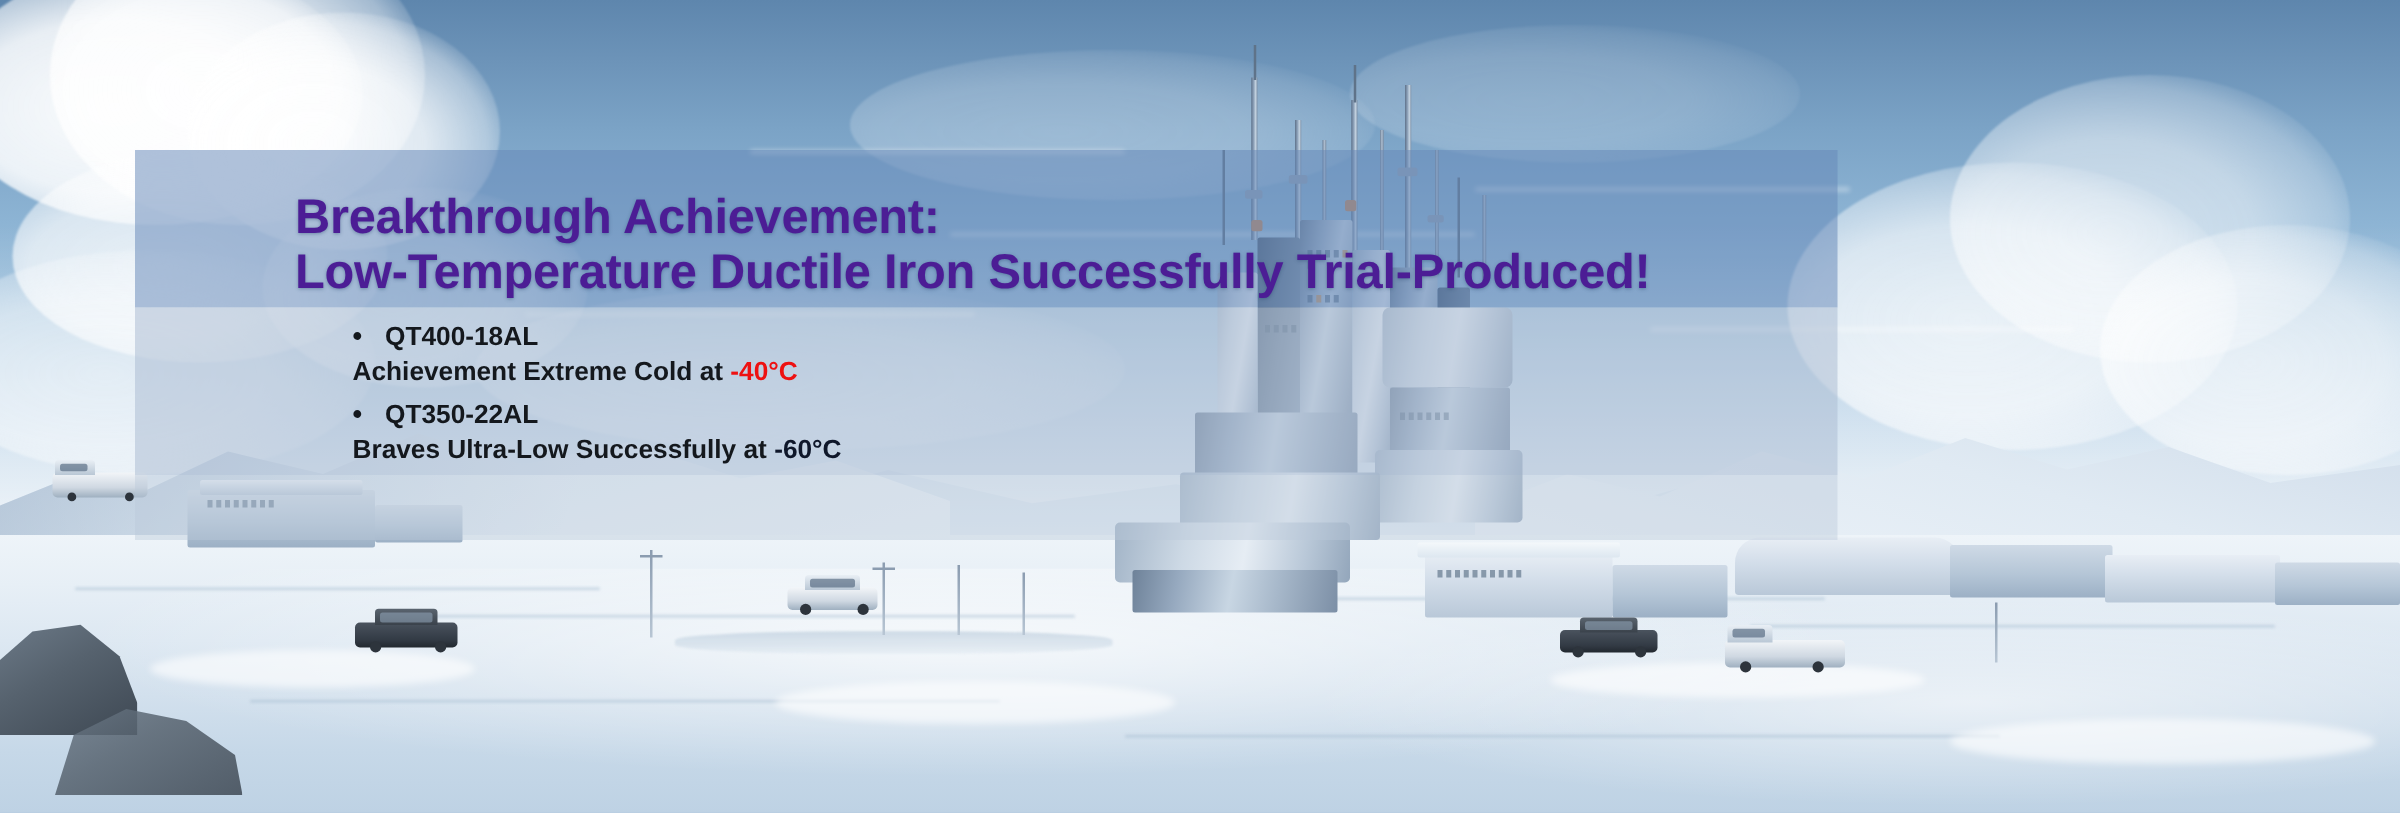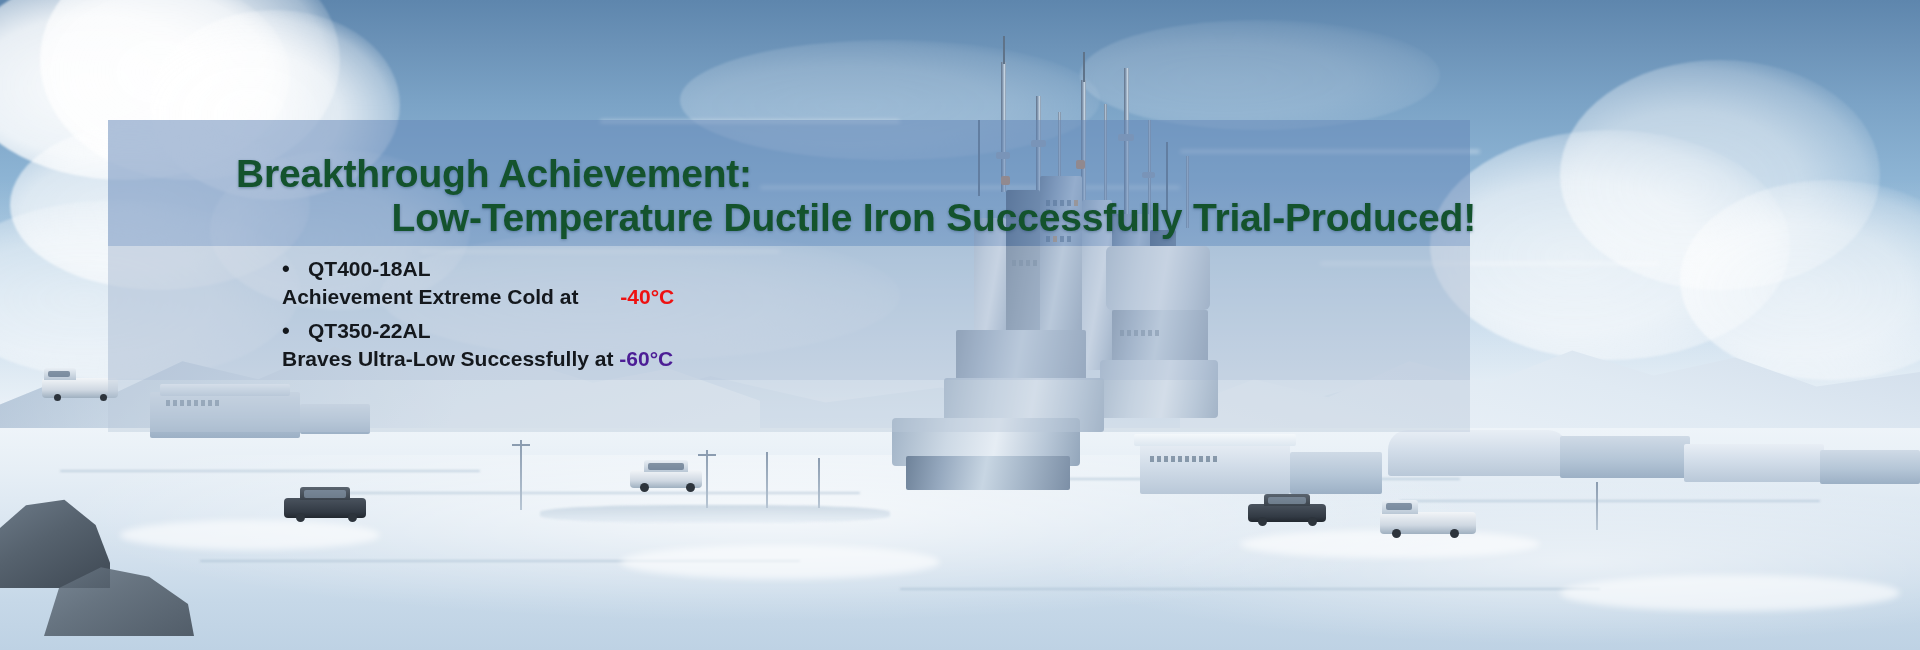--- a/index.html
+++ b/index.html
@@ -258,21 +258,21 @@
     color:#ffffff;
     font-family:"Liberation Sans", sans-serif;
     font-weight:700;
     font-size:39px;
     line-height:38px;
     letter-spacing:-0.2px;
     text-shadow:0 1px 3px rgba(40,70,110,.45);
     z-index:30;
   }
   #headline .hl-line { display:block; white-space:nowrap; }
-  #headline .hl-line-2 { margin-top:6px;text-align:right; }
+  #headline .hl-line-2 { margin-top:6px; }
 
   .bullet-group {
     position:absolute;
     z-index:30;
     color:#14181d;
     font-family:"Liberation Sans", sans-serif;
     font-weight:700;
   }
   #bullet-group-1 { left:282px; top:256px; }
   #bullet-group-2 { left:282px; top:318px; }
@@ -503,40 +503,40 @@
   <div class="pole" style="left:766px;  top:452px; height:56px;"></div>
   <div class="pole" style="left:1596px; top:482px; height:48px;"></div>
 
   <div class="rock rock-a"></div>
   <div class="rock rock-b"></div>
 
   <div class="panel" id="panel-headline"></div>
   <div class="panel" id="panel-bullet-1"></div>
   <div class="panel" id="panel-bullet-2"></div>
 
-  <div id="headline" style="color: #14532d;">
+  <div id="headline" style="color: #4c1d95;">
     <span class="hl-line hl-line-1">Breakthrough Achievement:</span>
     <span class="hl-line hl-line-2">Low-Temperature Ductile Iron Successfully Trial-Produced!</span>
   </div>
 
   <div class="bullet-group" id="bullet-group-1">
     <div class="bullet-head">
       <span class="bullet-dot">•</span>
       <span class="bullet-title">QT400-18AL</span>
     </div>
     <div class="bullet-desc">
       <span>Achievement Extreme Cold at</span>
-      <span class="temp" id="temp-1" style="color: rgb(238, 17, 17); margin-left: 36px;">-40°C</span>
+      <span class="temp" id="temp-1" style="color: rgb(238, 17, 17);">-40°C</span>
     </div>
   </div>
 
   <div class="bullet-group" id="bullet-group-2">
     <div class="bullet-head">
       <span class="bullet-dot">•</span>
       <span class="bullet-title">QT350-22AL</span>
     </div>
     <div class="bullet-desc">
       <span>Braves Ultra-Low Successfully at</span>
-      <span class="temp" id="temp-2" style="color: #4c1d95;">-60°C</span>
+      <span class="temp" id="temp-2" style="color: #0f172a;">-60°C</span>
     </div>
   </div>
 
 </div>
 
 </body></html>

